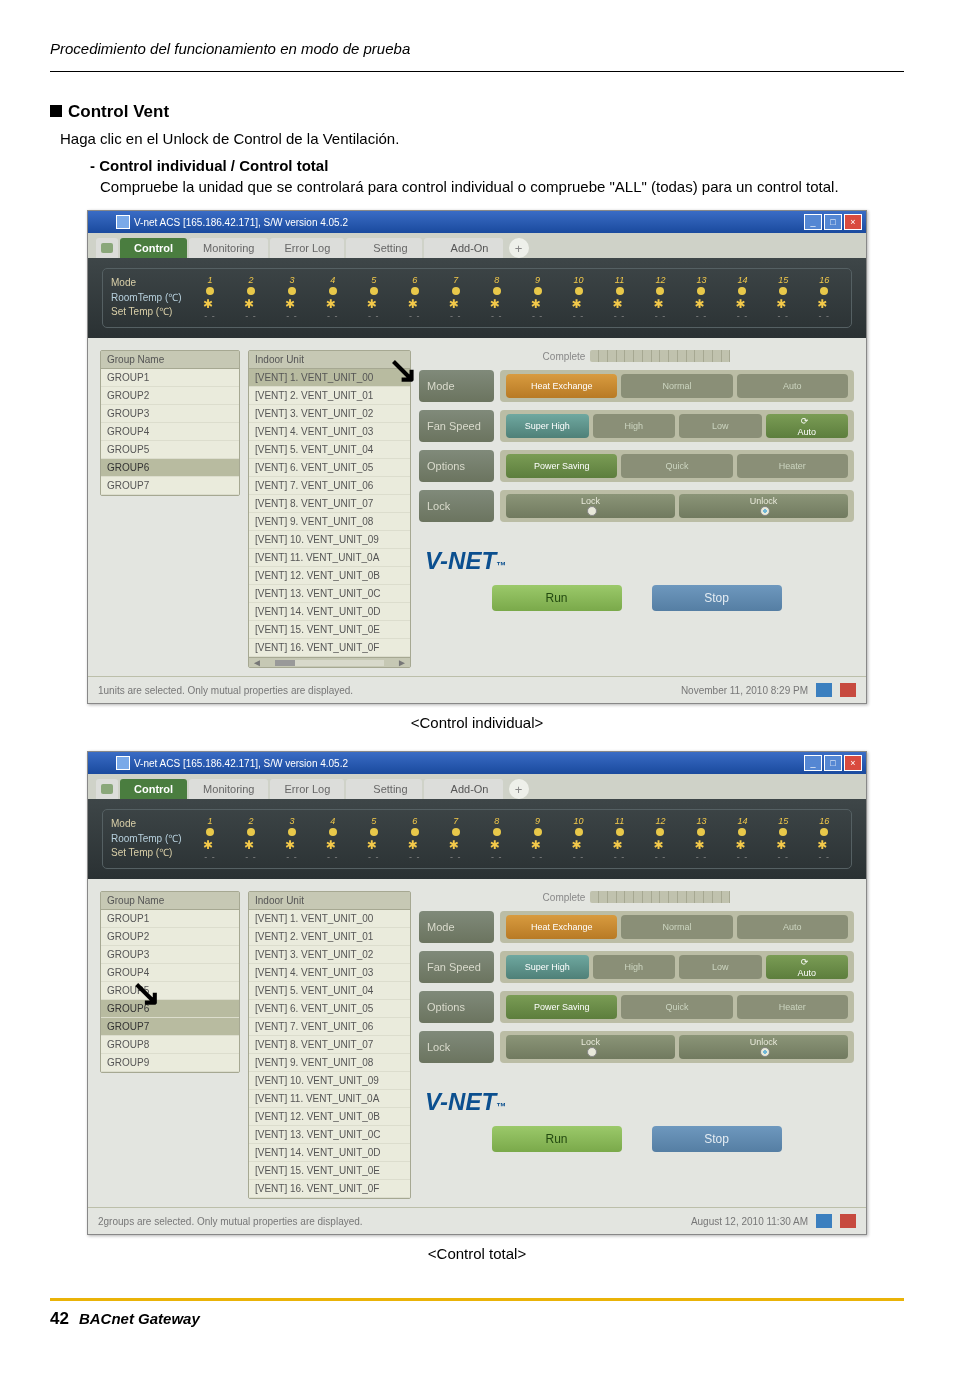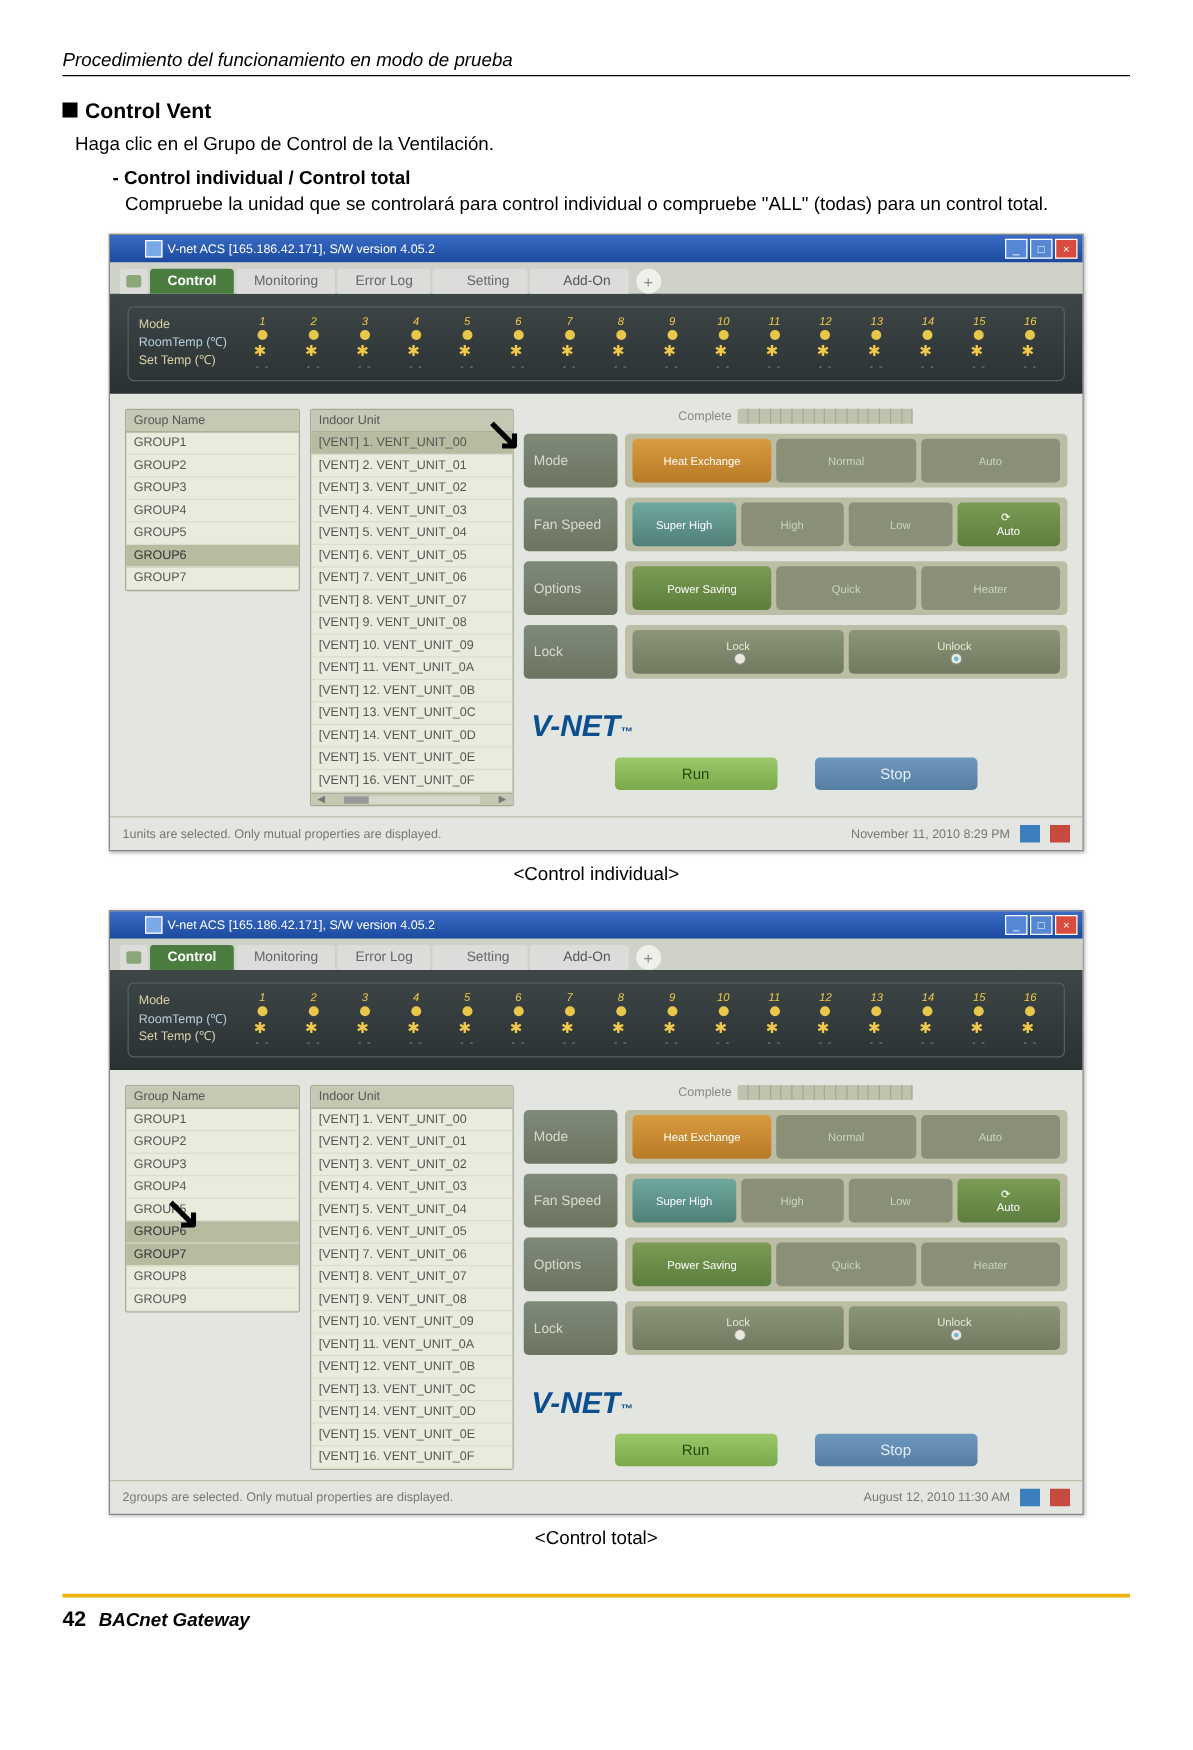--- a/index.html
+++ b/index.html
@@ -4,21 +4,21 @@
 <style>
   * { box-sizing: border-box; margin: 0; padding: 0; }
   body {
     font-family: Arial, sans-serif;
     background: #fff;
     width: 954px;
     margin: 0 auto;
     padding: 40px 50px;
     color: #000;
   }
-  .header-border { border-bottom: 1px solid #000; padding-bottom: 3px; margin-bottom: 18px; }
+  .header-border { border-bottom: 1px solid #000; padding-bottom: 14px; margin-bottom: 30px; }
   .header-italic { font-style: italic; font-size: 15px; }
   .section-title { font-weight: bold; font-size: 17px; margin-bottom: 8px; }
   .section-title .blk { display: inline-block; width: 12px; height: 12px; background: #000; margin-right: 6px; }
   .intro { font-size: 15px; margin-left: 10px; margin-bottom: 10px; }
   .sub-title { font-weight: bold; font-size: 15px; margin-left: 40px; margin-bottom: 4px; }
   .sub-text { font-size: 15px; margin-left: 50px; margin-bottom: 15px; }
   .app-window {
     width: 780px;
     margin: 0 auto 10px auto;
     border: 1px solid #888;
@@ -106,21 +106,21 @@
   .scroll-thumb { position: absolute; width: 20px; height: 6px; background: #999; }
   .arrow-overlay { position: absolute; font-size: 36px; font-weight: bold; color: #000; pointer-events: none; }
   .control-panel { flex: 1; }
   .complete-row { display: flex; justify-content: center; align-items: center; gap: 5px; margin-bottom: 8px; }
   .complete-label { color: #888; font-size: 10px; }
   .complete-bar { width: 140px; height: 12px; background: #c0c2ae; border-radius: 2px; display: flex; }
   .complete-seg { flex: 1; border-right: 1px solid #a6a892; }
   .ctrl-row { display: flex; gap: 6px; margin-bottom: 8px; align-items: stretch; }
   .ctrl-label { width: 75px; background: linear-gradient(#808a7a, #6b745f); border-radius: 4px; color: #d9dacc; display: flex; align-items: center; padding-left: 8px; font-size: 11px; }
   .ctrl-box { flex: 1; background: #bbbda5; border-radius: 4px; padding: 4px 6px; display: flex; gap: 4px; align-items: center; }
-  .ctrl-btn { flex: 1; height: 35px; border-radius: 4px; display: flex; flex-direction: column; align-items: center; justify-content: center; font-size: 9px; color: #ccd5c0; background: #8a8f77; }
+  .ctrl-btn { flex: 1; height: 24px; border-radius: 4px; display: flex; flex-direction: column; align-items: center; justify-content: center; font-size: 9px; color: #ccd5c0; background: #8a8f77; }
   .ctrl-btn.active { background: linear-gradient(#7a9c55, #5d7e3d); color: #fff; }
   .ctrl-btn.orange { background: linear-gradient(#d89b3f, #b87a25); color: #fff; }
   .ctrl-btn.blue { background: linear-gradient(#6fa8a0, #4f8078); color: #fff; }
   .ctrl-btn .ic { width: 12px; height: 10px; margin-bottom: 1px; }
   .ctrl-btn.lbtn { background: linear-gradient(#8b9578, #717a5f); color: #e8e9da; }
   .ctrl-radio { width: 10px; height: 10px; border-radius: 50%; background: #e8e9da; border: 1px solid #888; display: inline-block; margin-left: 3px; }
   .ctrl-radio.on { background: radial-gradient(#6fb7d8 30%, #e8e9da 35%); }
   .logo-area { margin-top: 25px; padding-left: 6px; }
   .logo-text { font-size: 24px; font-weight: bold; font-style: italic; color: #0b4f8f; display: flex; align-items: baseline; }
   .logo-tm { font-size: 10px; color: #0b4f8f; }
@@ -141,21 +141,21 @@
 </head>
 <body>
 
 <div class="header-border">
   <div class="header-italic">Procedimiento del funcionamiento en modo de prueba</div>
 </div>
 
 <div class="section-title">
   <span class="blk"></span><span>Control Vent</span>
 </div>
-<div class="intro">Haga clic en el Grupo de Control de la Ventilación.</div>
+<div class="intro">Haga clic en el Unlock de Control de la Ventilación.</div>
 <div class="sub-title">- Control individual / Control total</div>
 <div class="sub-text">Compruebe la unidad que se controlará para control individual o compruebe "ALL" (todas) para un control total.</div>
 
 <div class="app-window">
   <div class="titlebar">
     <div class="tleft">
       <div class="ticon"></div>
       <span>V-net ACS [165.186.42.171],   S/W version 4.05.2</span>
     </div>
     <div class="btns">

